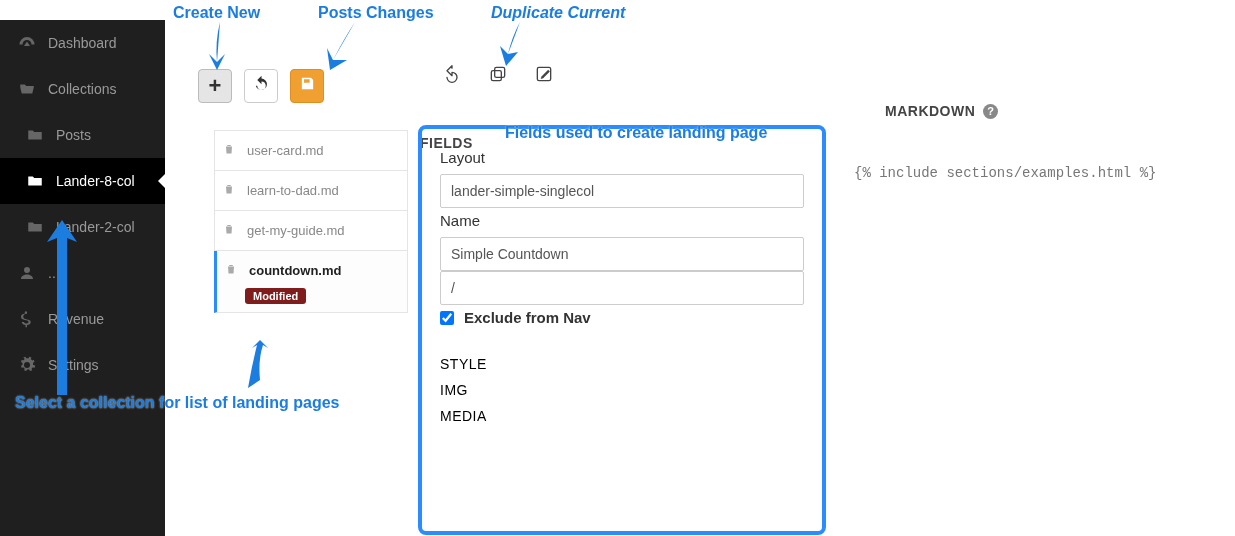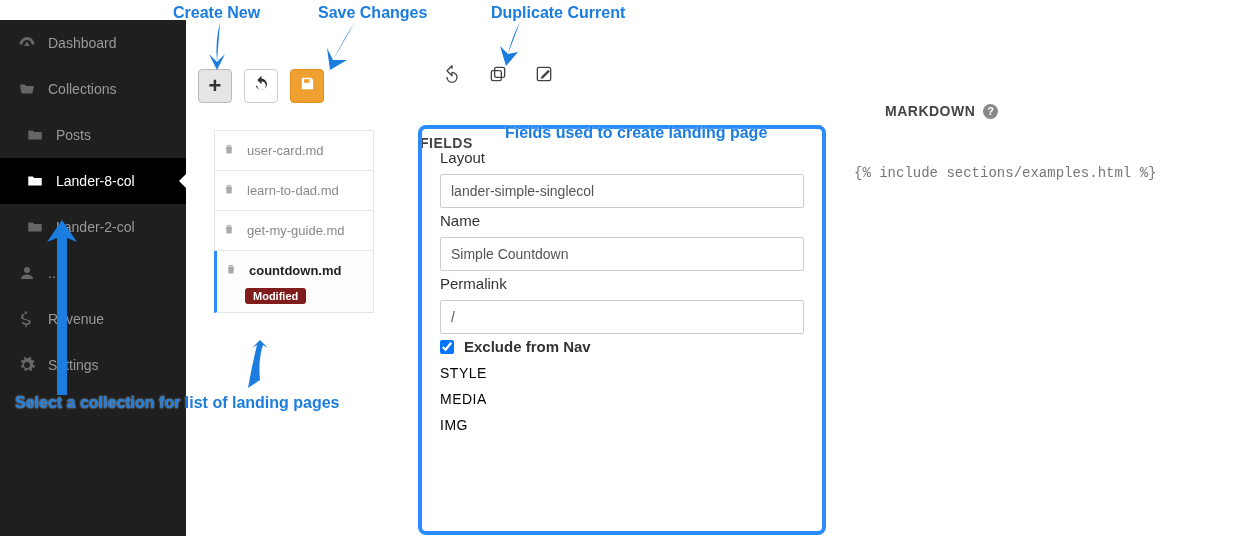--- a/index.html
+++ b/index.html
@@ -1,19 +1,19 @@
 <!DOCTYPE html>
 <html><head>
 <meta charset="utf-8">
 <style>
 * { box-sizing: border-box; margin: 0; padding: 0; }
 body { font-family: -apple-system, BlinkMacSystemFont, "Segoe UI", Helvetica, Arial, sans-serif; font-size: 14px; color: #333; background: #fff; width: 1235px; height: 536px; overflow: hidden; position: relative; }
 
 
-.sidebar { position: absolute; left: 0; top: 20px; width: 186px; height: 516px; background: #1f1f1f; color: #aaa; }
+.sidebar { position: absolute; left: 0; top: 20px; width: 165px; height: 516px; background: #1f1f1f; color: #aaa; }
 .nav-item { display: flex; align-items: center; gap: 12px; padding: 14px 18px; font-size: 14px; cursor: pointer; color: #999; }
 .nav-item .icon { width: 18px; height: 18px; display: inline-flex; align-items: center; justify-content: center; color: #666; }
 .nav-item .icon svg { width: 18px; height: 18px; fill: currentColor; }
 .nav-sub { padding-left: 26px; }
 .nav-item.active { background: #000; color: #fff; position: relative; }
 .nav-item.active .icon { color: #fff; }
 .nav-item.active::after { content: ""; position: absolute; right: -1px; top: 50%; transform: translateY(-50%); border: 8px solid transparent; border-right-color: #fff; }
 
 
 .toolbar { position: absolute; left: 198px; top: 69px; display: flex; gap: 12px; }
@@ -26,32 +26,32 @@
 .toolbar2 { position: absolute; left: 440px; top: 62px; display: flex; gap: 22px; }
 .tbtn2 { width: 24px; height: 24px; display: inline-flex; align-items: center; justify-content: center; cursor: pointer; color: #444; }
 .tbtn2 svg { width: 20px; height: 20px; fill: none; stroke: currentColor; stroke-width: 1.6; }
 
 
 .hd-fields { position: absolute; left: 420px; top: 103px; font-size: 14px; font-weight: 700; letter-spacing: 0.5px; color: #444; margin-top: 32px; }
 .hd-markdown { position: absolute; left: 885px; top: 103px; font-size: 14px; font-weight: 700; letter-spacing: 0.5px; color: #444; display: flex; align-items: center; gap: 8px; text-align: right; }
 .hd-markdown .q { width: 15px; height: 15px; border-radius: 50%; background: #888; color: #fff; font-size: 11px; display: inline-flex; align-items: center; justify-content: center; }
 
 
-.filelist { position: absolute; left: 214px; top: 130px; width: 160px; border-top: 1px solid #e5e5e5; }
+.filelist { position: absolute; left: 214px; top: 130px; width: 194px; border-top: 1px solid #e5e5e5; }
 .file { display: flex; align-items: center; gap: 10px; padding: 12px 10px 12px 8px; border: 1px solid #e5e5e5; border-top: none; font-size: 13px; color: #888; cursor: pointer; position: relative; }
 .file .trash { color: #aaa; width: 14px; }
 .file .trash svg { width: 12px; height: 12px; fill: currentColor; }
 .file.active { color: #222; font-weight: 600; border-left: 3px solid #2a8cff; background: #fdfdfd; padding-bottom: 34px; }
 .file .badge { position: absolute; left: 28px; bottom: 8px; background: #7f1d1d; color: #fff; font-size: 11px; padding: 2px 8px; border-radius: 3px; font-weight: 600; }
 
 
 .fields { position: absolute; left: 418px; top: 125px; width: 408px; height: 410px; border: 4px solid #2a8cff; border-radius: 8px; padding: 16px 18px 17px; }
 .fld-label { font-size: 15px; color: #333; margin-bottom: 8px; margin-top: 4px; }
 .fld-input { width: 100%; height: 34px; border: 1px solid #ccc; border-radius: 2px; padding: 0 10px; font-size: 14px; color: #555; }
-.chk-row { display: flex; align-items: center; gap: 10px; margin-top: 4px; margin-bottom: 10px; font-size: 15px; font-weight: 600; color: #333; }
+.chk-row { display: flex; align-items: center; gap: 10px; margin-top: 4px; margin-bottom: 30px; font-size: 15px; font-weight: 600; color: #333; }
 .chk-row input { width: 14px; height: 14px; }
 .section-lbl { font-size: 14px; color: #000000; letter-spacing: 0.5px; margin-bottom: 10px; }
 
 
 .mdpane { position: absolute; left: 854px; top: 165px; font-family: "Courier New", monospace; font-size: 14px; color: #777; }
 
 
 .ann { position: absolute; color: #1b7de0; font-weight: 700; font-size: 16px; text-shadow: 0 0 2px rgba(255,255,255,0.8); pointer-events: none; }
 .arrow { position: absolute; pointer-events: none; }
 .arrow svg { overflow: visible; }
@@ -195,36 +195,35 @@
     <span>countdown.md</span>
     <span class="badge">Modified</span>
   </div>
 </div>
 
 <div class="fields">
   <div class="fld-label">Layout</div>
   <input class="fld-input" value="lander-simple-singlecol" style="">
   <div class="fld-label">Name</div>
   <input class="fld-input" value="Simple Countdown" style="">
-  <div class="fld-label">Permalink</div>
   <input class="fld-input" value="/" style="">
   <div class="chk-row">
     <input type="checkbox" checked="" style="">
     <span>Exclude from Nav</span>
   </div>
   <div class="section-lbl">STYLE</div>
+  <div class="section-lbl">IMG</div>
   <div class="section-lbl">MEDIA</div>
-  <div class="section-lbl">IMG</div>
 </div>
 
 <div class="mdpane">{% include sections/examples.html %}</div>
 
 <div class="ann" style="left:173px; top:4px;">Create New</div>
-<div class="ann" style="left:318px; top:4px;">Save Changes</div>
-<div class="ann" style="left:491px; top:4px;">Duplicate Current</div>
+<div class="ann" style="left:318px; top:4px;">Posts Changes</div>
+<div class="ann" style="left:491px; top:4px;font-style:italic;">Duplicate Current</div>
 <div class="ann" style="left:505px; top:124px;">Fields used to create landing page</div>
 <div class="ann" style="left:15px; top:394px;">Select a collection for list of landing pages</div>
 
 <div class="arrow" style="left:205px; top:22px;">
   <svg width="30" height="50">
       <path d="M15 0 Q10 20 12 40 L4 32 L12 48 L20 32 L12 40 Z"></path>
     </svg>
 </div>
 <div class="arrow" style="left:325px; top:22px;">
   <svg width="40" height="50">

